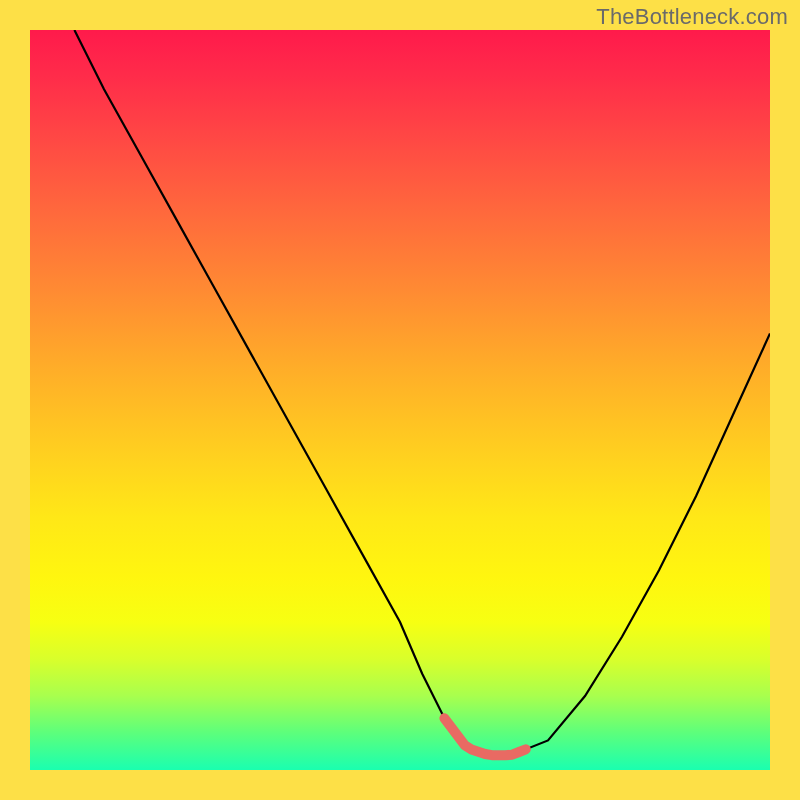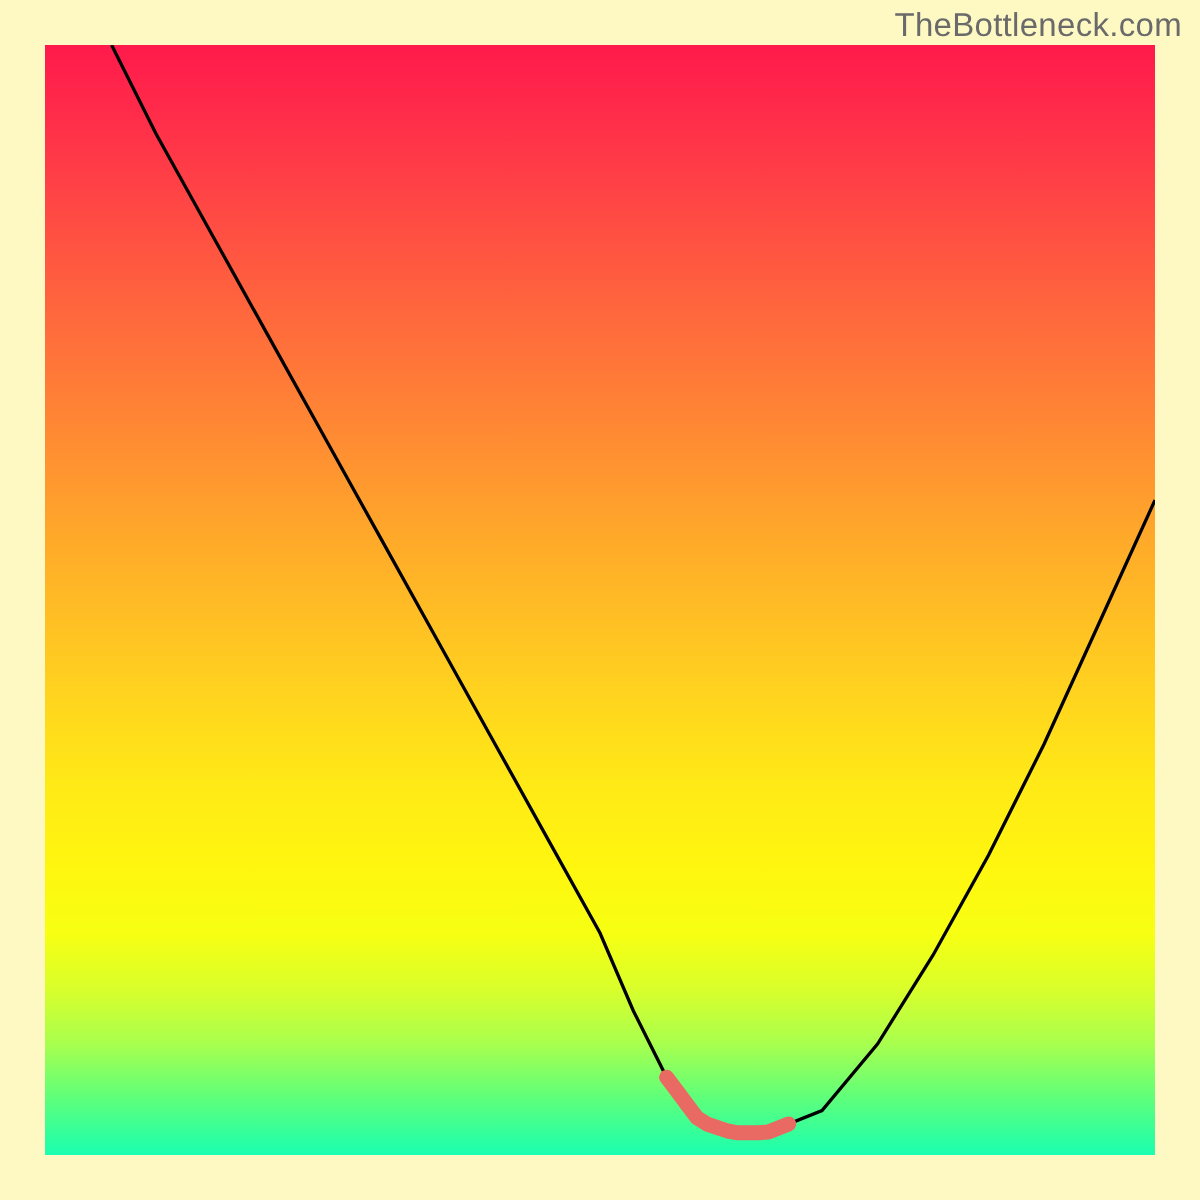--- a/index.html
+++ b/index.html
@@ -8,21 +8,21 @@
     width: 800px;
     height: 800px;
     background: #000;
     overflow: hidden;
     font-family: Arial, Helvetica, sans-serif;
   }
   .frame {
     position: relative;
     width: 800px;
     height: 800px;
-    background: #fef9c3;
+    background: #fde047;
   }
   .plot-area {
     position: absolute;
     left: 30px;
     top: 30px;
     width: 740px;
     height: 740px;
     overflow: hidden;
   }
   .gradient {

